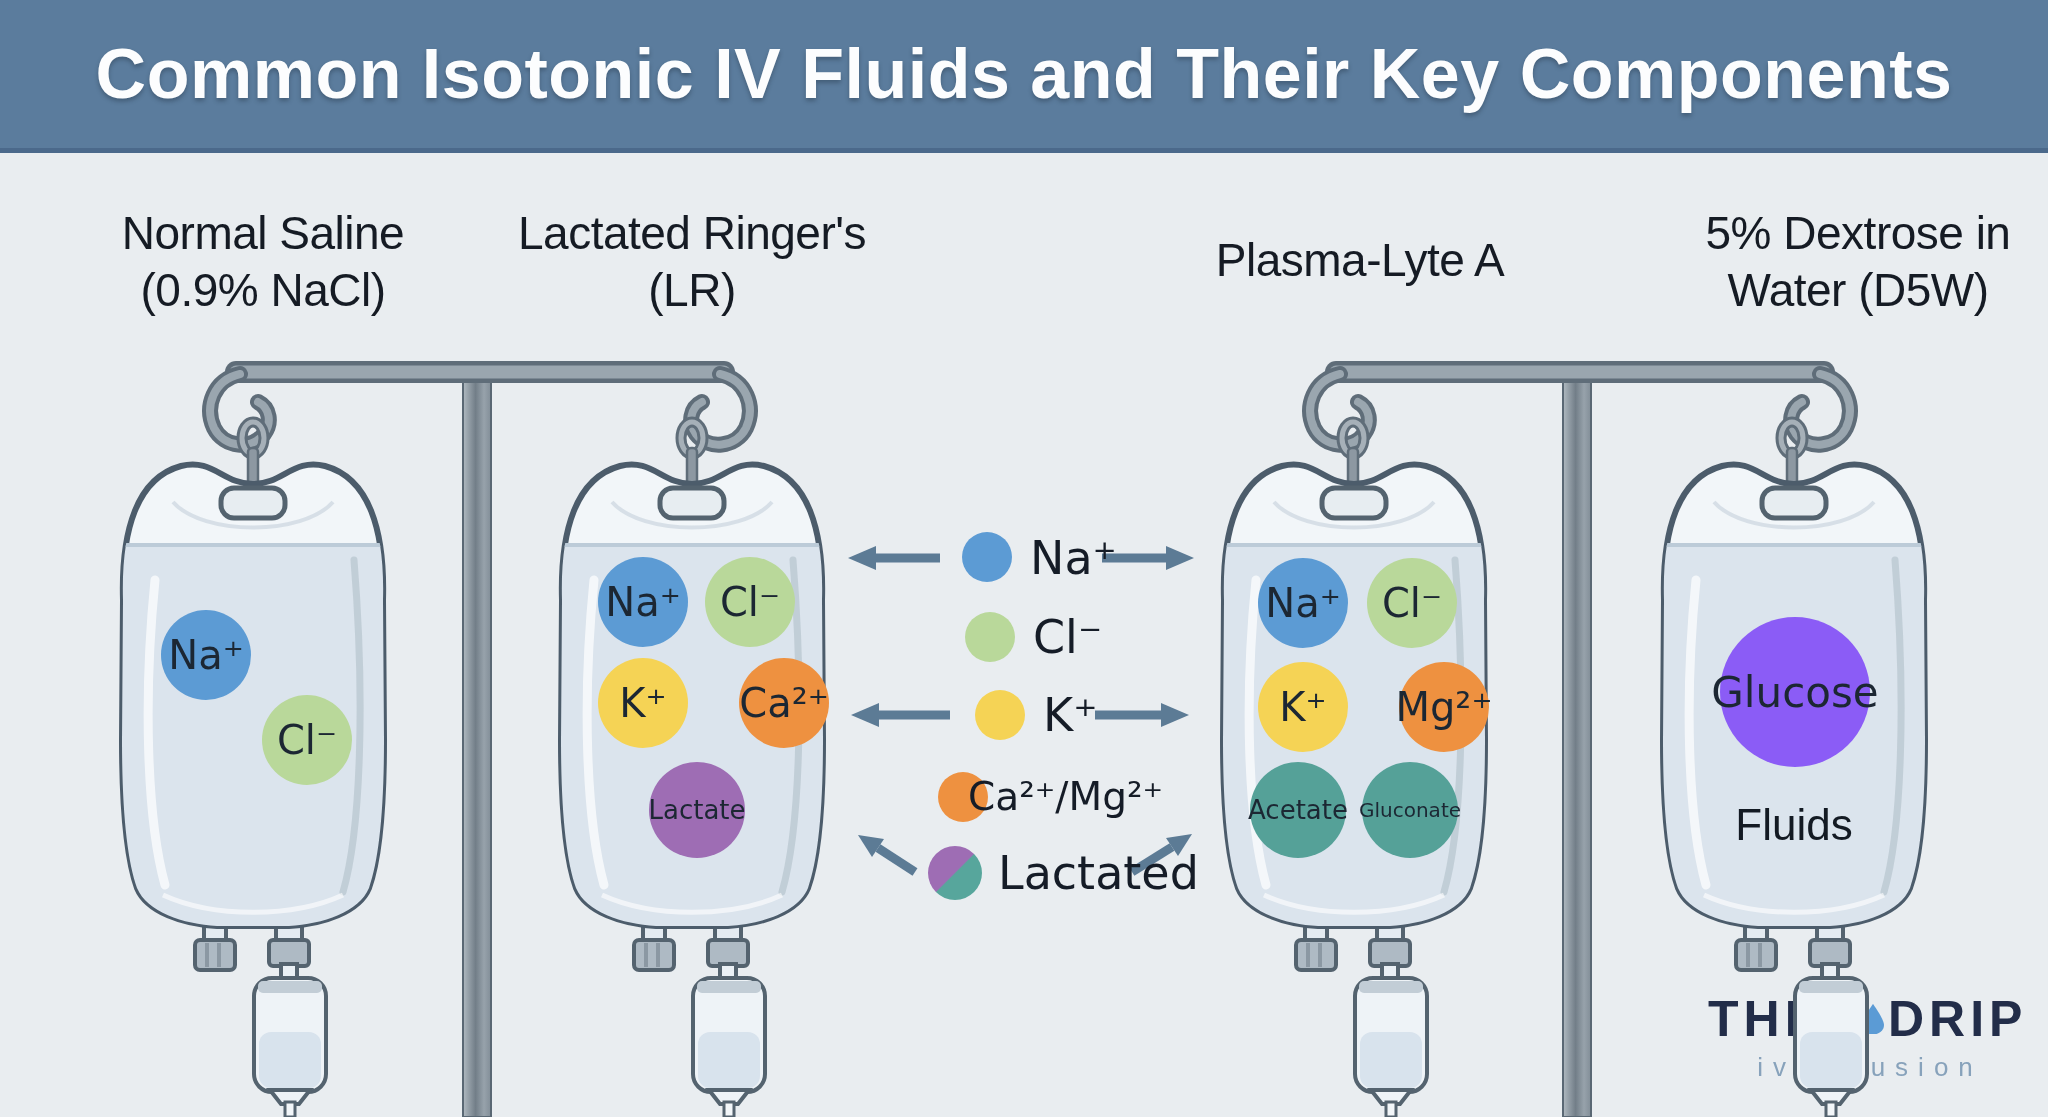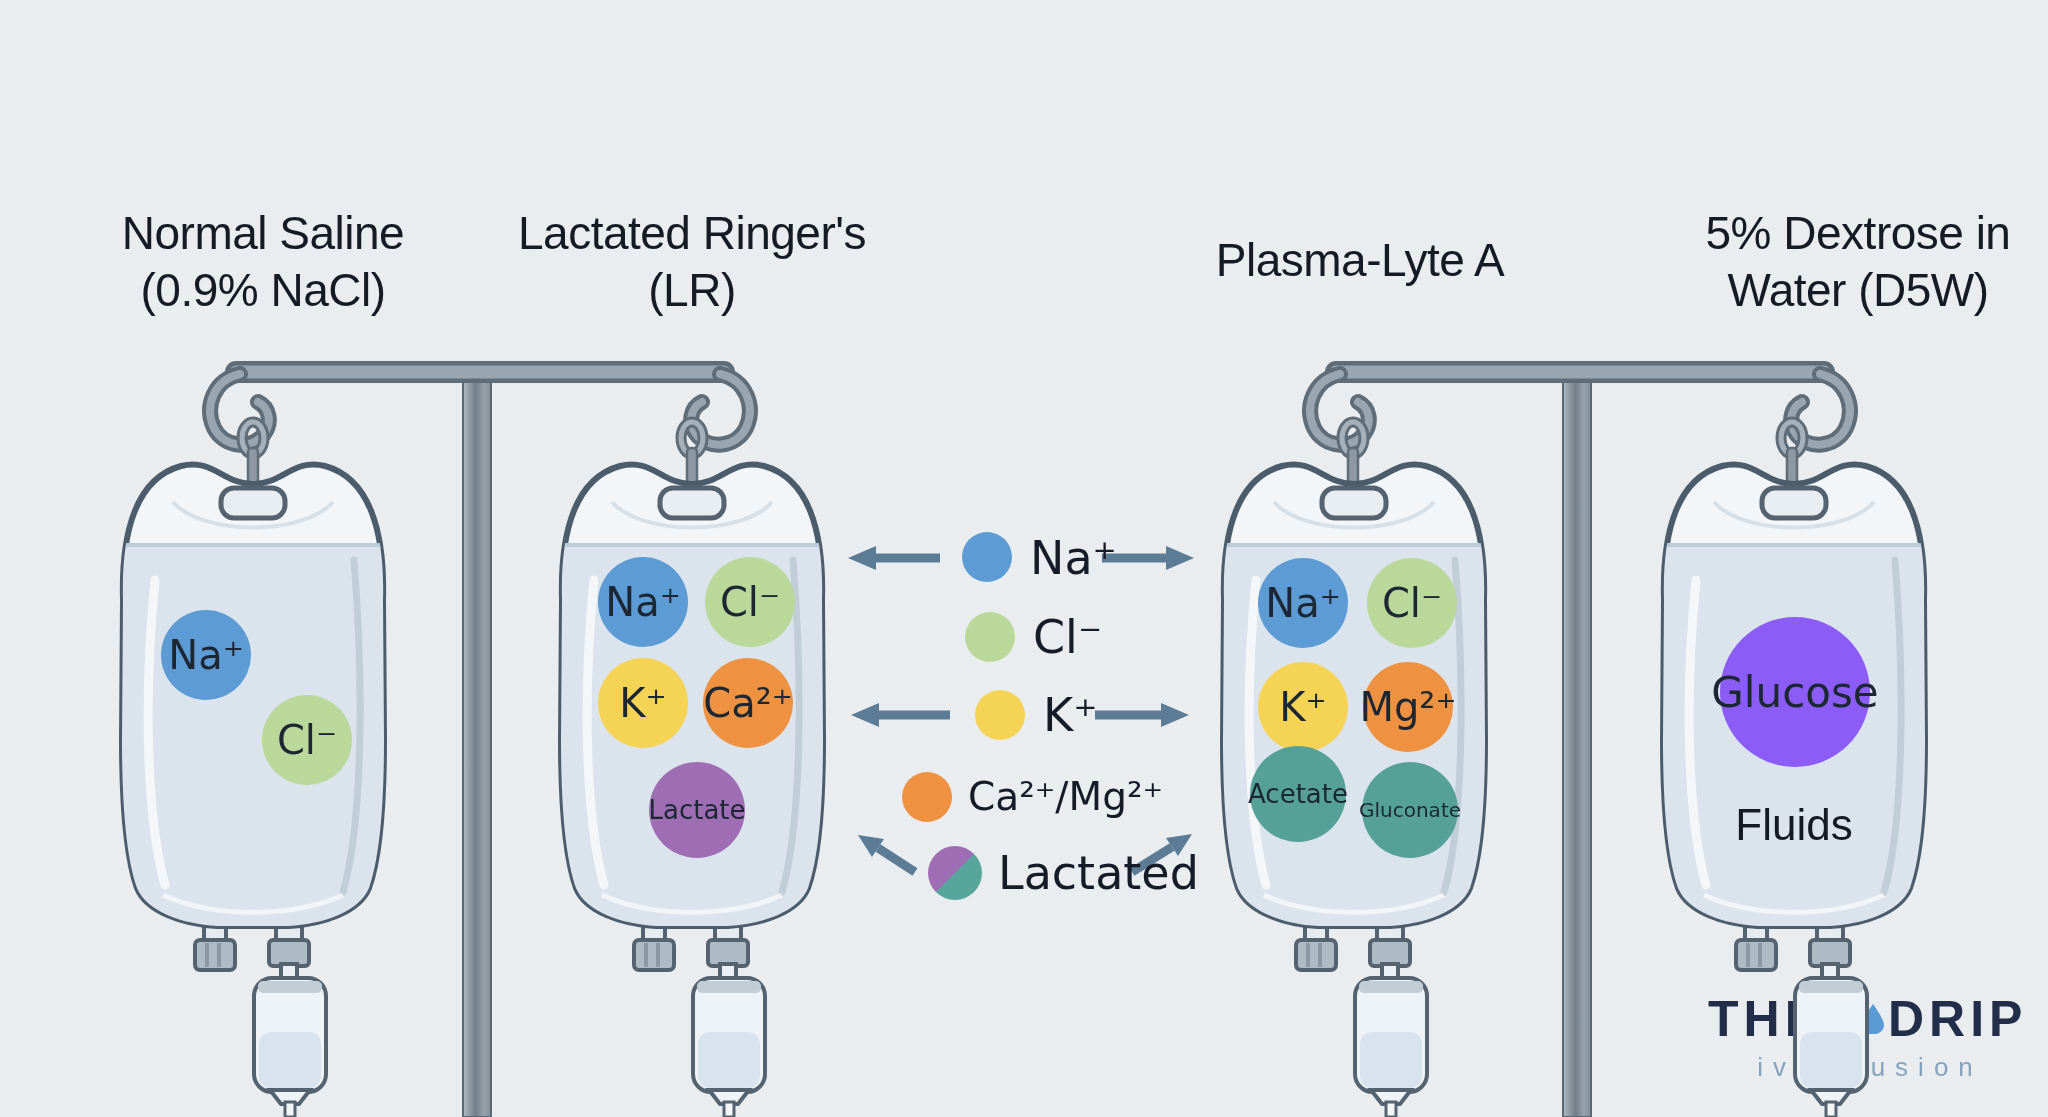--- a/index.html
+++ b/index.html
@@ -18,21 +18,21 @@
   .bagwrap svg{position:absolute;left:0;top:0;width:100%;height:100%;}
   
   .ion{position:absolute;border-radius:50%;display:flex;align-items:center;justify-content:center;
        font-family:"DejaVu Sans","Liberation Sans",sans-serif;color:#1c2733;z-index:5;}
   .d90{width:90px;height:90px;font-size:40px;}
   .d96{width:96px;height:96px;font-size:26px;}
   .d150{width:150px;height:150px;font-size:42px;}
   .ion-sodium{background:#5c9bd4;}
   .ion-chloride{background:#b9d89a;}
   .ion-potassium{background:#f5d355;}
-  .ion-orange{background:#ee9140;}
+  .ion-orange{background:#ee9140;margin-left:36px;}
   .ion-lactate{background:#9e6db4;}
   .ion-teal{background:#55a198;}
   .ion-glucose{background:#8b5cf6;}
   .fs20{font-size:20px;}
   .water-label{position:absolute;left:0;top:360px;width:300px;text-align:center;
                font-size:44px;color:#131a23;z-index:5;}
   
   .pole{position:absolute;width:560px;height:767px;z-index:1;}
   
   .legend{position:absolute;left:840px;top:520px;width:380px;height:380px;z-index:4;}
@@ -111,20 +111,23 @@
       <rect x="48" y="98" width="10" height="38" rx="4" fill="#8d98a2" stroke="#5f6d79" stroke-width="2.5"></rect>
       <ellipse cx="492" cy="88" rx="11" ry="16" fill="none" stroke="#5f6d79" stroke-width="11"></ellipse>
       <ellipse cx="492" cy="88" rx="11" ry="16" fill="none" stroke="#a6b0b8" stroke-width="5"></ellipse>
       <rect x="487" y="98" width="10" height="38" rx="4" fill="#8d98a2" stroke="#5f6d79" stroke-width="2.5"></rect>
     </symbol>
   </defs>
 </svg>
 
 <div class="stage">
 
+  <div class="hdr">
+    <h1>Common Isotonic IV Fluids and Their Key Components</h1>
+  </div>
 
   <svg class="pole" style="left:200px;top:350px">
       <use href="#tpole"></use>
     </svg>
   <svg class="pole" style="left:1300px;top:350px">
       <use href="#tpole"></use>
     </svg>
 
   <div class="bag-label" style="left:33px;top:205px">
     <div>Normal Saline</div>
@@ -184,21 +187,21 @@
       </div>
     <div class="ion d90 ion-chloride" style="left:163px;top:118px">
       <span>Cl⁻</span>
       </div>
     <div class="ion d90 ion-potassium" style="left:54px;top:222px">
       <span>K⁺</span>
       </div>
     <div class="ion d90 ion-orange" style="left:159px;top:222px">
       <span>Mg²⁺</span>
       </div>
-    <div class="ion d96 ion-teal" style="left:46px;top:306px">
+    <div class="ion d96 ion-teal" style="left:46px;top:322px">
       <span>Acetate</span>
       </div>
     <div class="ion d96 ion-teal fs20" style="left:158px;top:322px">
       <span>Gluconate</span>
       </div>
   </div>
 
   <div class="bagwrap" style="left:1644px;top:440px">
     <svg viewBox="0 0 300 677">
         <use href="#ivbag"></use>

